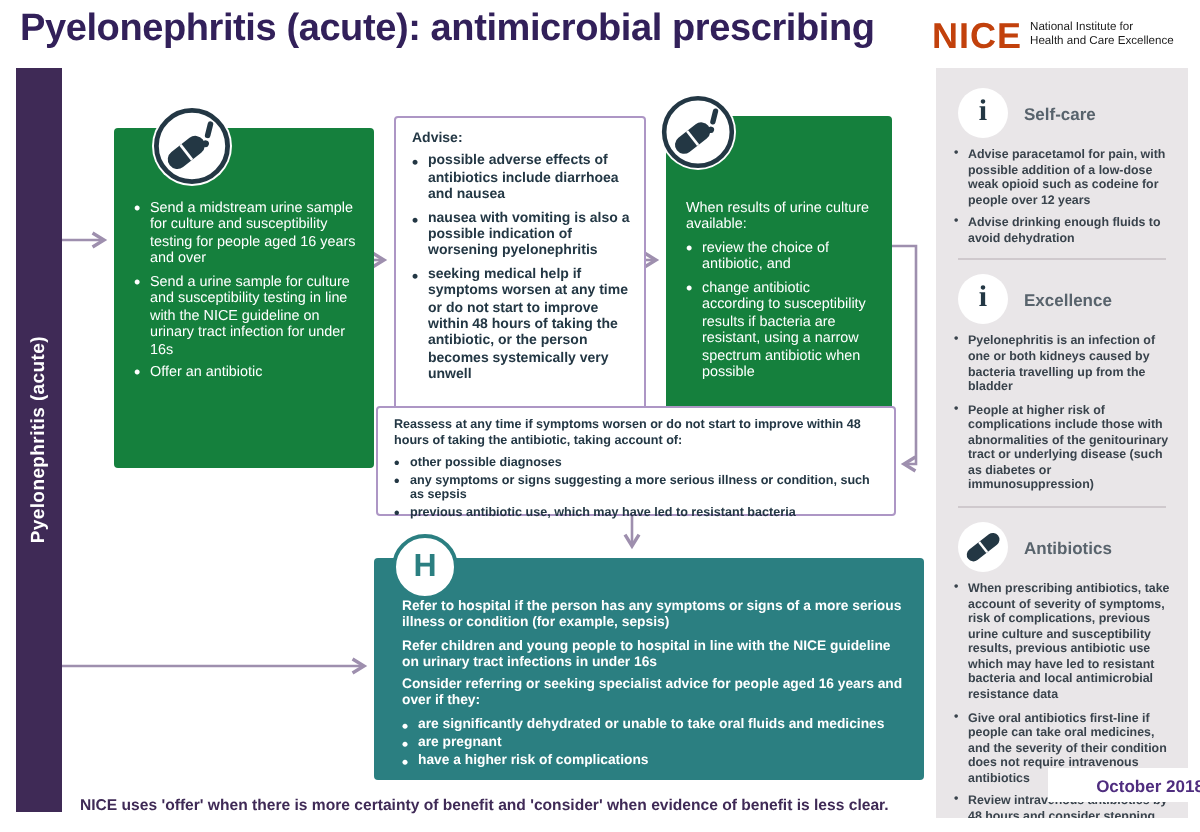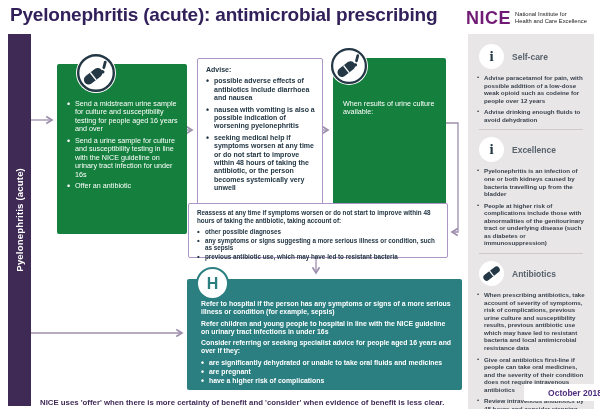--- a/index.html
+++ b/index.html
@@ -3,21 +3,21 @@
 <meta charset="utf-8">
 <style>
   html,body{margin:0;padding:0;background:#fff;}
   #canvas{position:relative;width:600px;height:416px;background:#fff;overflow:hidden;
           font-family:"Liberation Sans",sans-serif;-webkit-font-smoothing:antialiased;}
 
   
   .page-title{position:absolute;left:10px;top:4px;font-size:19px;font-weight:700;
               color:#32205a;letter-spacing:-0.2px;}
   .nice-logo{position:absolute;left:466px;top:9px;display:flex;align-items:flex-start;}
-  .nice-wordmark{font-size:18px;font-weight:800;color:#701a75;letter-spacing:0.5px;line-height:1;}
+  .nice-wordmark{font-size:18px;font-weight:800;color:#c2410c;letter-spacing:0.5px;line-height:1;}
   .nice-tagline{margin-left:4px;padding-top:2px;font-size:5.8px;line-height:1.2;color:#1a1a1a;}
 
   
   .side-tab{position:absolute;left:8px;top:34px;width:23px;height:372px;background:#3f2a56;
             display:flex;align-items:center;justify-content:center;}
   .side-tab .v-text{writing-mode:vertical-rl;transform:rotate(180deg);color:#fff;
             font-size:9.5px;font-weight:600;letter-spacing:0.2px;white-space:nowrap;}
 
   
   .box-dark{position:absolute;background:#15803d;border-radius:2px;color:#fff;
@@ -136,20 +136,22 @@
     <ul class="blist">
       <li>possible adverse effects of antibiotics include diarrhoea and nausea</li>
       <li>nausea with vomiting is also a possible indication of worsening pyelonephritis</li>
       <li>seeking medical help if symptoms worsen at any time or do not start to improve within 48 hours of taking the antibiotic, or the person becomes systemically very unwell</li>
     </ul>
   </div>
 
   <div id="results-box" class="box-dark">
     <div class="box-title">When results of urine culture available:</div>
     <ul class="blist">
+      <li>review the choice of antibiotic, and</li>
+      <li>change antibiotic according to susceptibility results if bacteria are resistant, using a narrow spectrum antibiotic when possible</li>
     </ul>
   </div>
   <div id="results-icon" class="icon-circle">
     <svg width="38" height="38" viewBox="0 0 40 40">
       <circle cx="20" cy="20" r="17.8" fill="#fff" stroke="#233744" stroke-width="2.4"></circle>
       <g transform="rotate(-38 17 23)">
         <rect x="6.5" y="18.5" width="21" height="9.5" rx="4.75" fill="#233744"></rect>
         <line x1="17" y1="18.5" x2="17" y2="28" stroke="#fff" stroke-width="1.4"></line>
       </g>
       <g transform="rotate(14 28 14)">

